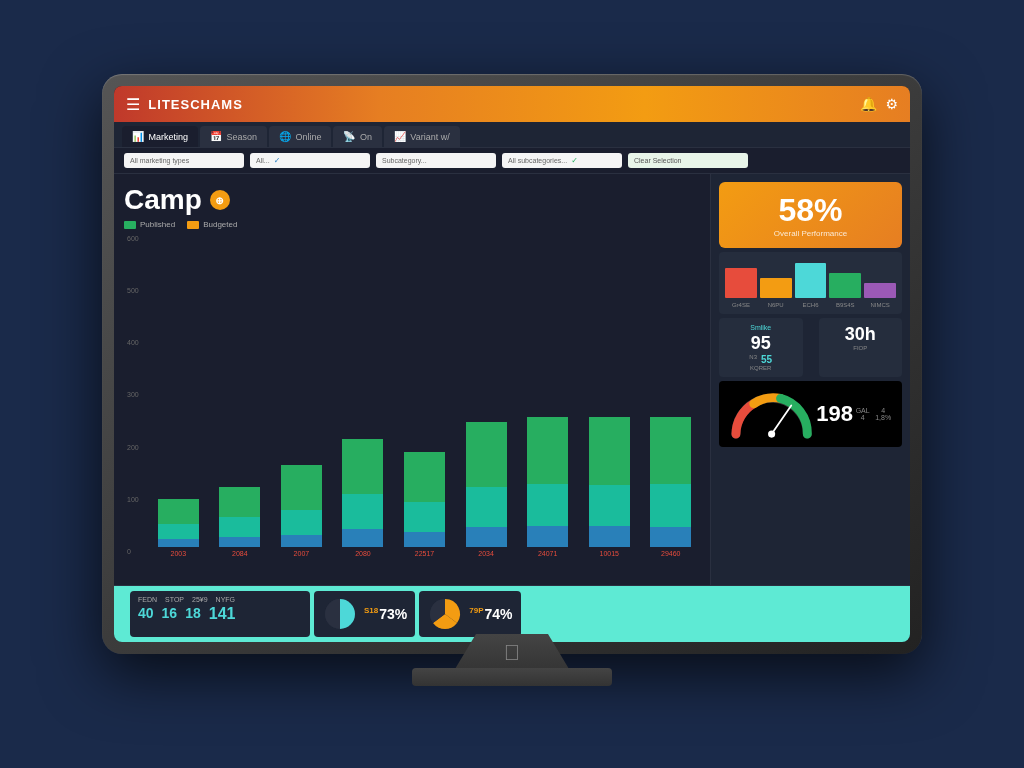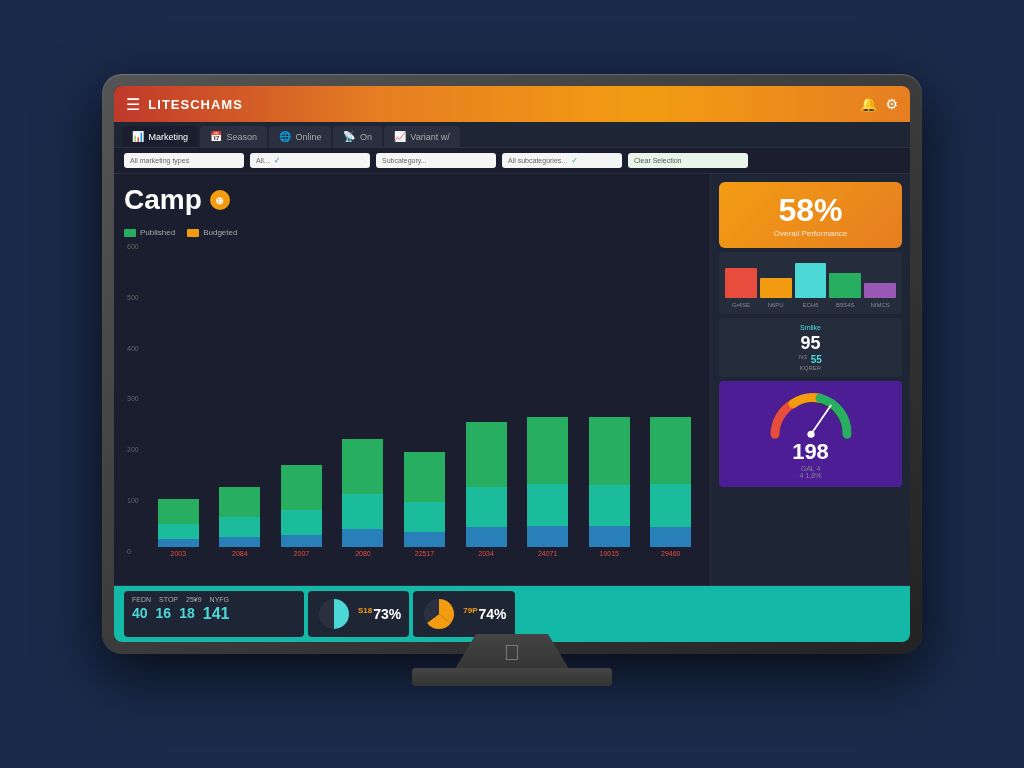--- a/index.html
+++ b/index.html
@@ -171,21 +171,21 @@
       flex: 1;
       padding: 10px;
       display: flex;
       flex-direction: column;
     }
 
     .chart-title {
       color: white;
       font-size: 28px;
       font-weight: bold;
-      margin-bottom: 12px;
+      margin-bottom: 4px;
       display: flex;
       align-items: center;
       gap: 8px;
     }
 
     .chart-badge {
       background: #f39c12;
       color: white;
       border-radius: 50%;
       width: 20px;
@@ -264,22 +264,22 @@
 
     .y-label {
       color: #666;
       font-size: 7px;
     }
 
     
     .bottom-stats {
       display: flex;
       gap: 4px;
-      padding: 5px 10px;
-      background: #14b8a6;
+      padding: 5px 16px;
+      background: #5eead4;
       border-top: 1px solid #2a3040;
     }
 
     .stat-card {
       background: #1e2535;
       border-radius: 4px;
       padding: 5px 8px;
       flex: 1;
       display: flex;
       flex-direction: column;
@@ -416,25 +416,24 @@
       font-size: 18px;
       font-weight: bold;
     }
 
     .metric-sub {
       color: #888;
       font-size: 6px;
     }
 
     .gauge-card {
-      background: #4c1d95;
+      background: #000000;
       border-radius: 4px;
       padding: 8px;
       display: flex;
-      flex-direction: column;
       align-items: center;
     }
 
     .gauge-svg {
       width: 90px;
       height: 50px;
     }
 
     .gauge-value {
       color: white;
@@ -657,20 +656,24 @@
           <div class="metrics-row">
             <div class="metric-card">
               <div class="metric-title">Smlike</div>
               <div class="metric-value">95</div>
               <div style="display:flex;gap:4px;justify-content:center;">
                 <span class="metric-sub">N3</span>
                 <span class="metric-sub" style="color:#4dd8d8;font-size:10px;font-weight:bold;">55</span>
               </div>
               <div class="metric-sub">KQRER</div>
             </div>
+            <div class="metric-card">
+              <div class="metric-value">30h</div>
+              <div class="metric-sub">FIOP</div>
+            </div>
           </div>
 
           <div class="gauge-card">
             <svg class="gauge-svg" viewBox="0 0 100 55">
 
               <path d="M10,50 A40,40 0 0,1 90,50" fill="none" stroke="#333" stroke-width="10" stroke-linecap="round"></path>
 
               <path d="M10,50 A40,40 0 0,1 30,16" fill="none" stroke="#e74c3c" stroke-width="10" stroke-linecap="round"></path>
               <path d="M30,16 A40,40 0 0,1 60,10" fill="none" stroke="#f39c12" stroke-width="10" stroke-linecap="round"></path>
               <path d="M60,10 A40,40 0 0,1 90,50" fill="none" stroke="#27ae60" stroke-width="10" stroke-linecap="round"></path>

